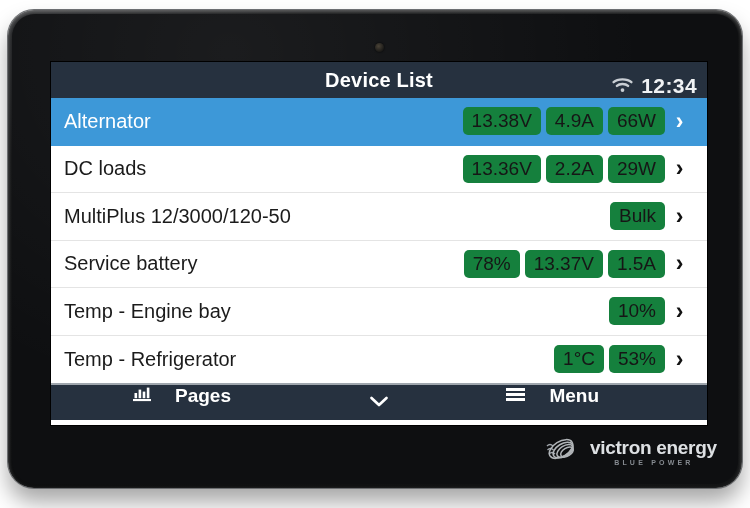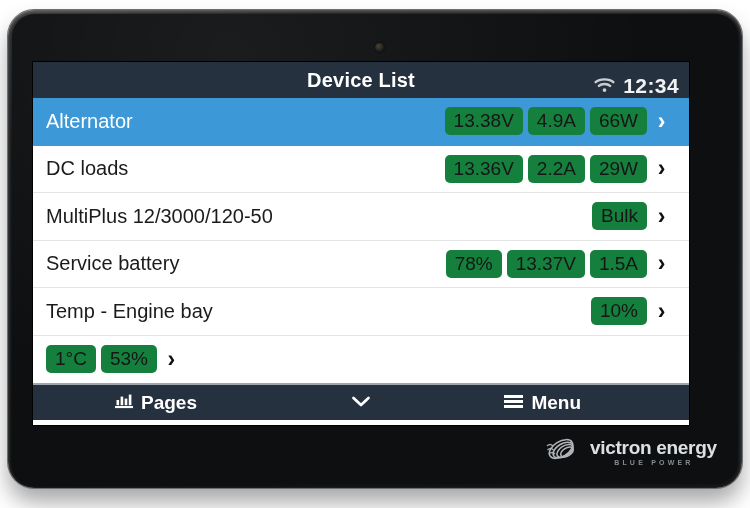--- a/index.html
+++ b/index.html
@@ -46,21 +46,21 @@
     width: 9px;
     height: 9px;
     border-radius: 50%;
     background: radial-gradient(circle at 40% 35%, #4a4337, #1b1a18 70%, #0c0c0c);
     box-shadow: 0 0 2px rgba(0,0,0,0.9);
   }
 
   
   #screen {
     position: absolute;
-    left: 25px;
+    left: 43px;
     top: 52px;
     width: 656px;
     height: 363px;
     background: #ffffff;
     overflow: hidden;
     box-shadow: 0 0 0 1px #000;
   }
 
   
   .statusbar {
@@ -161,22 +161,21 @@
     height: 37px;
     background: #26313f;
     border-top: 2px solid #9fa6ad;
     display: flex;
     align-items: center;
     color: #ffffff;
     box-sizing: border-box;
   }
   .footer-btn {
     display: flex;
-    align-items: center;
-    gap: 8px;
+    gap: 24px;
     font-size: 19px;
     font-weight: bold;
     color: #ffffff;
   }
   .footer-left  { position: absolute; left: 82px;  top: 0; height: 100%; }
   .footer-mid   { position: absolute; left: 0; right: 0; top: 0; height: 100%;
                   display: flex; align-items: center; justify-content: center; }
   .footer-right { position: absolute; right: 108px; top: 0; height: 100%; }
 
   .bars-icon { display: block; }
@@ -275,20 +274,21 @@
           <div class="chev">›</div>
         </div>
         <div class="row">
           <div class="row-label">Temp - Engine bay</div>
           <div class="badges">
             <span class="badge">10%</span>
           </div>
           <div class="chev">›</div>
         </div>
         <div class="row">
+          <div class="row-label">Temp - Refrigerator</div>
           <div class="badges">
             <span class="badge">1°C</span>
             <span class="badge">53%</span>
           </div>
           <div class="chev">›</div>
         </div>
       </div>
 
     <div class="footer">
 

